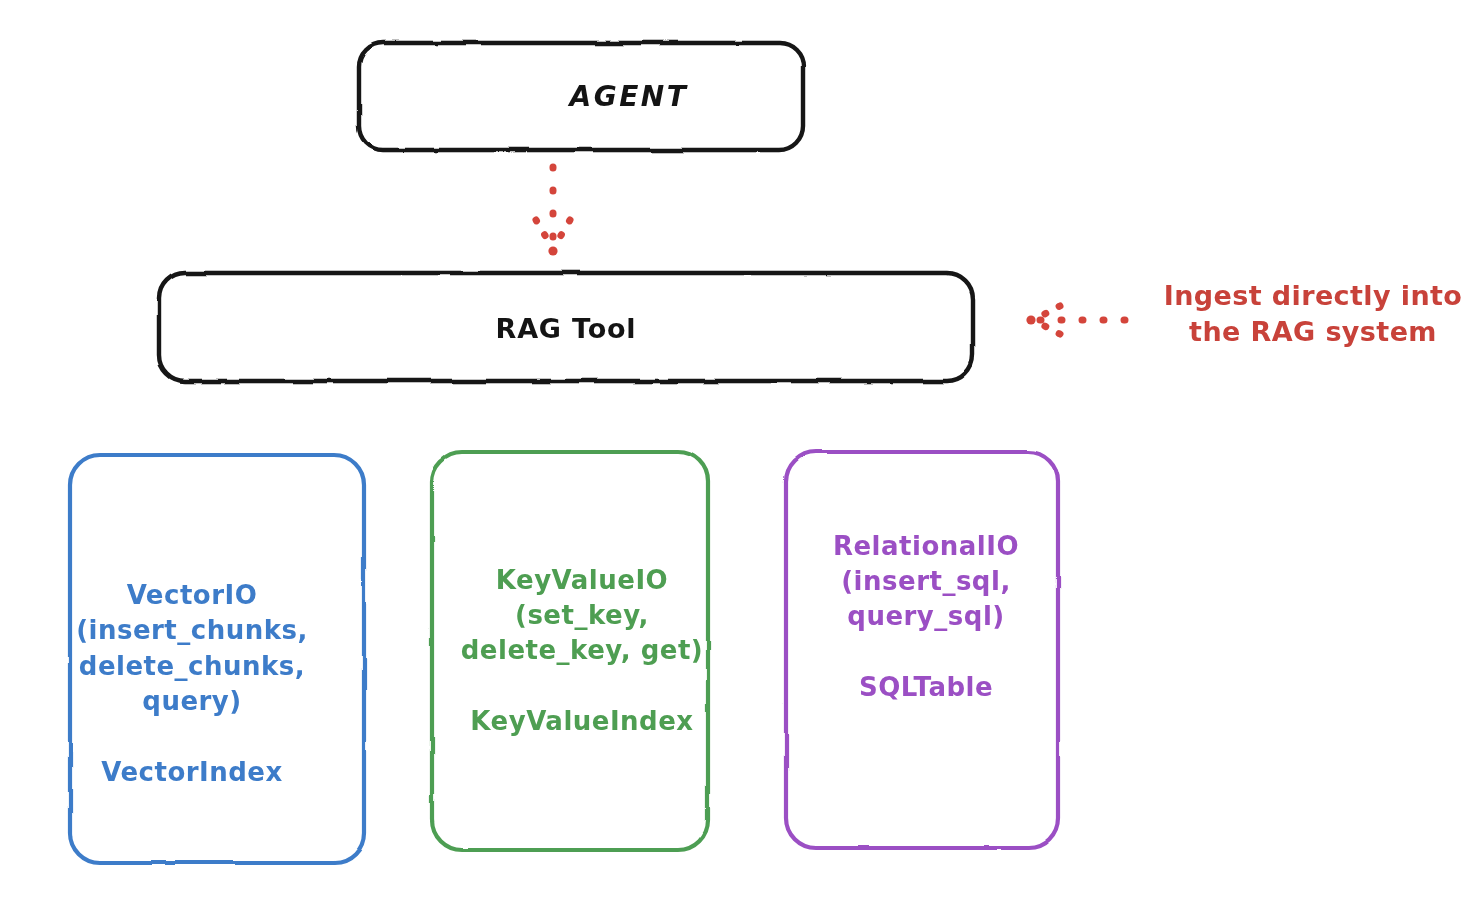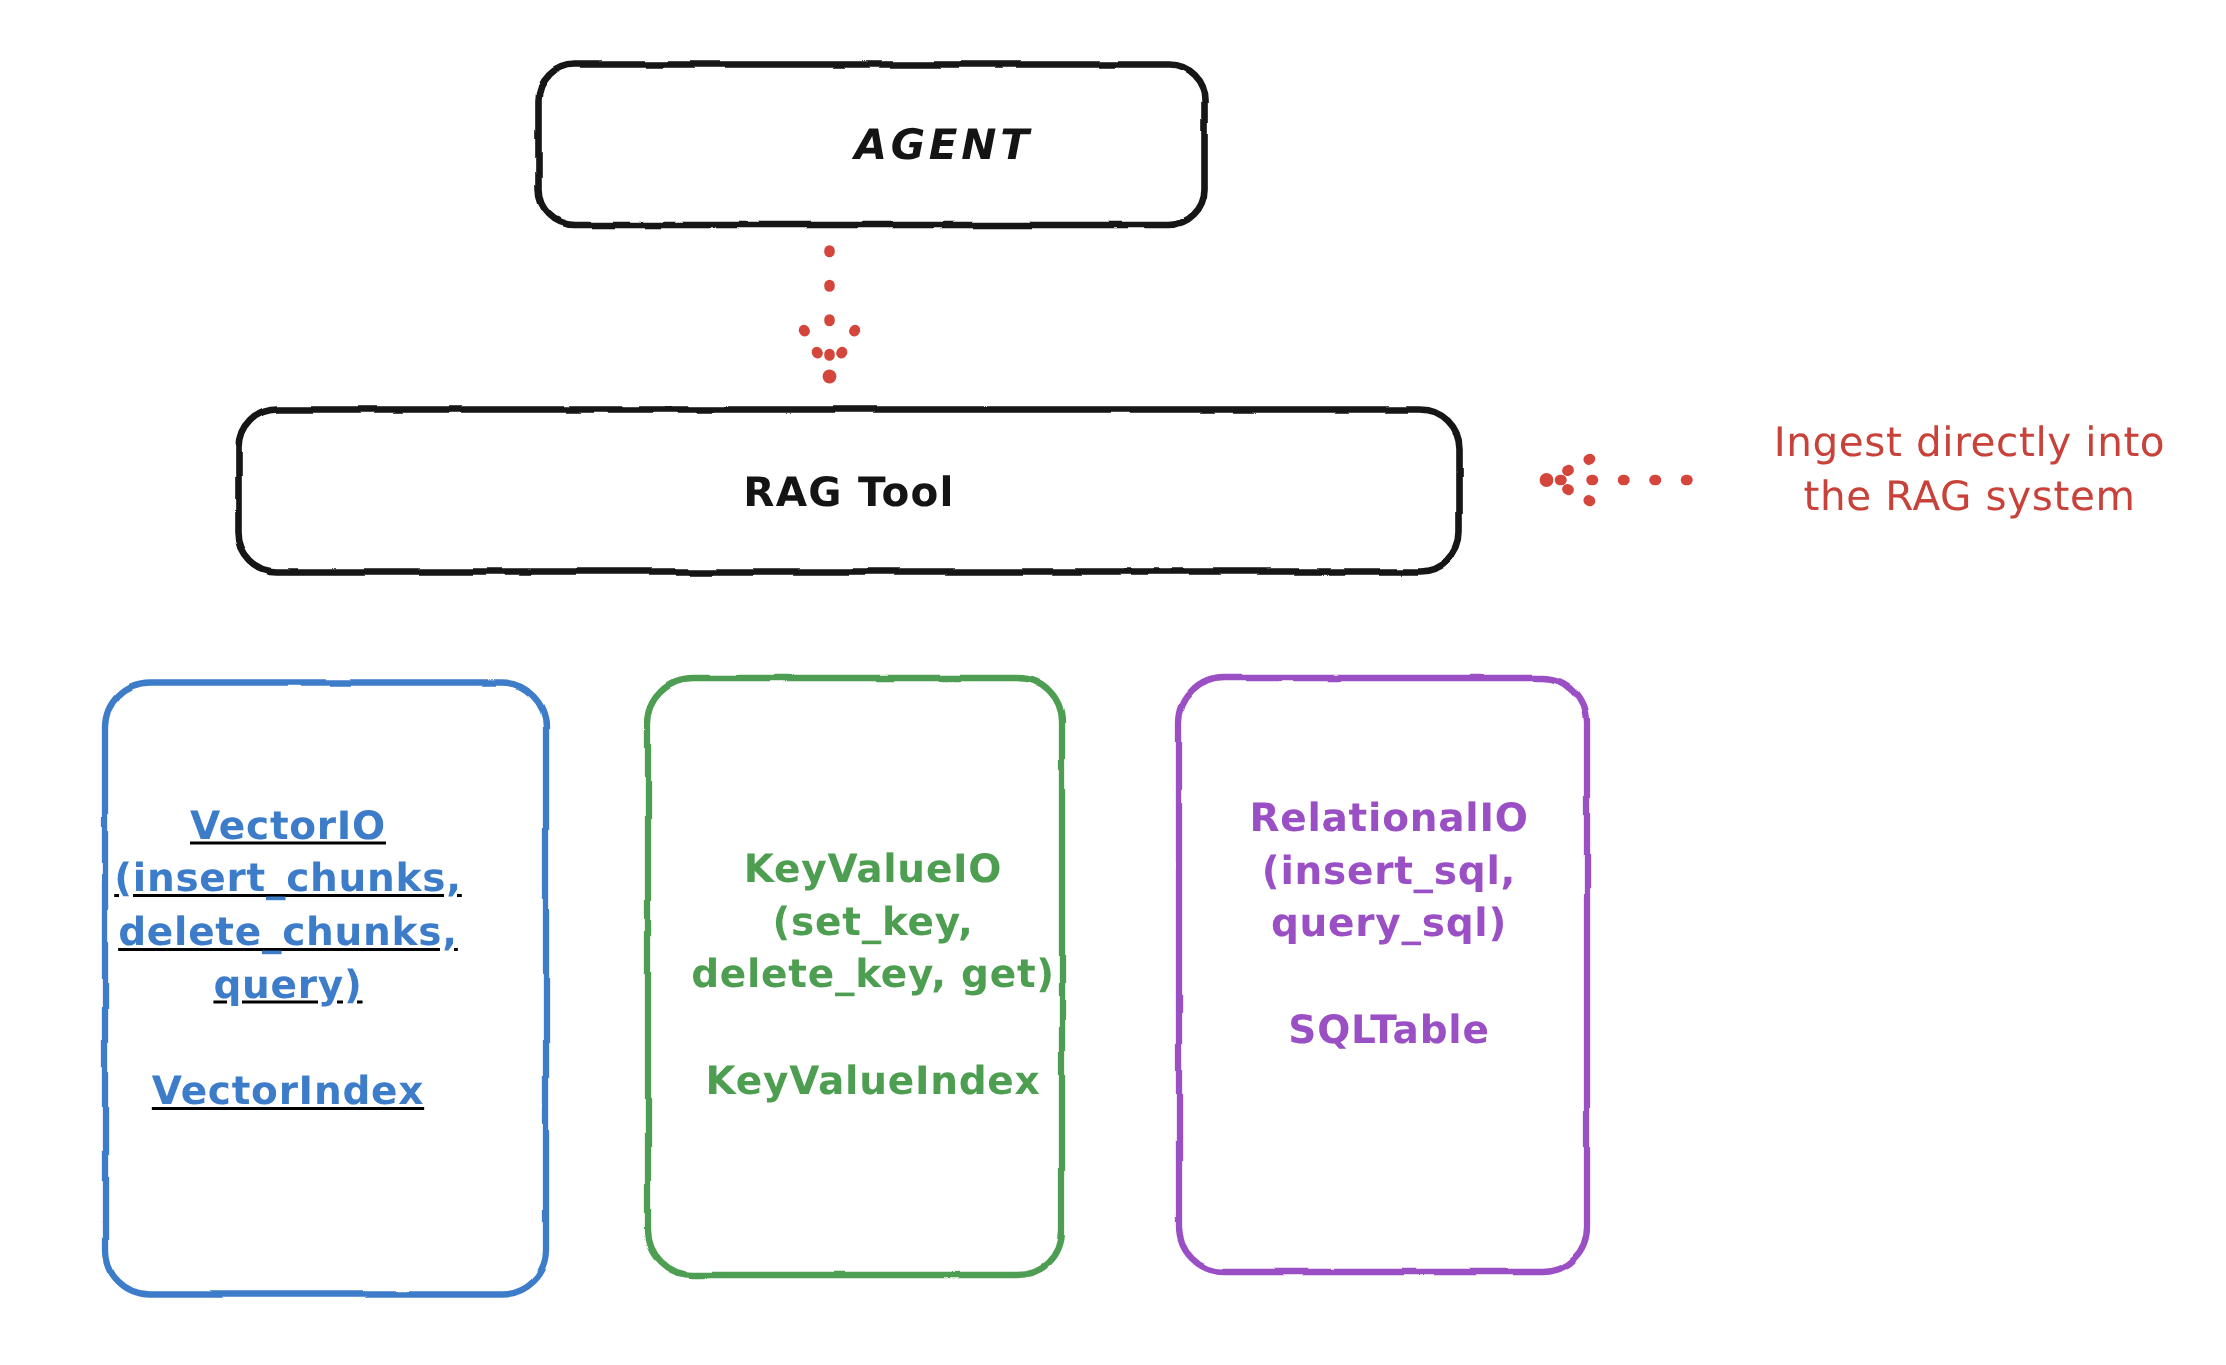--- a/index.html
+++ b/index.html
@@ -63,24 +63,23 @@
   #ragtool-node .node-label {
     font-size: 27px;
     font-weight: 600;
     color: #141414;
     letter-spacing: 0.8px;
   }
 
   
   #vectorio-node {
     left: 68px;
-    top: 434px;
+    top: 478px;
     width: 248px;
     height: 412px;
-    text-decoration: underline;
   }
   #keyvalueio-node {
     left: 430px;
     top: 450px;
     width: 280px;
     height: 402px;
   }
   #relationalio-node {
     left: 788px;
     top: 450px;
@@ -97,21 +96,21 @@
   #relationalio-node .node-label { color: #9b4fc4; }
 
   
   #annotation-text {
     position: absolute;
     left: 1148px;
     top: 278px;
     width: 330px;
     color: #c8423a;
     font-size: 27px;
-    font-weight: 400;
+    font-weight: 700;
     line-height: 1.32;
     text-align: center;
     white-space: pre-line;
     letter-spacing: 0.4px;
   }
 </style>
 </head>
 <body>
 
 <svg id="canvas" viewBox="0 0 1484 910" aria-hidden="true">

